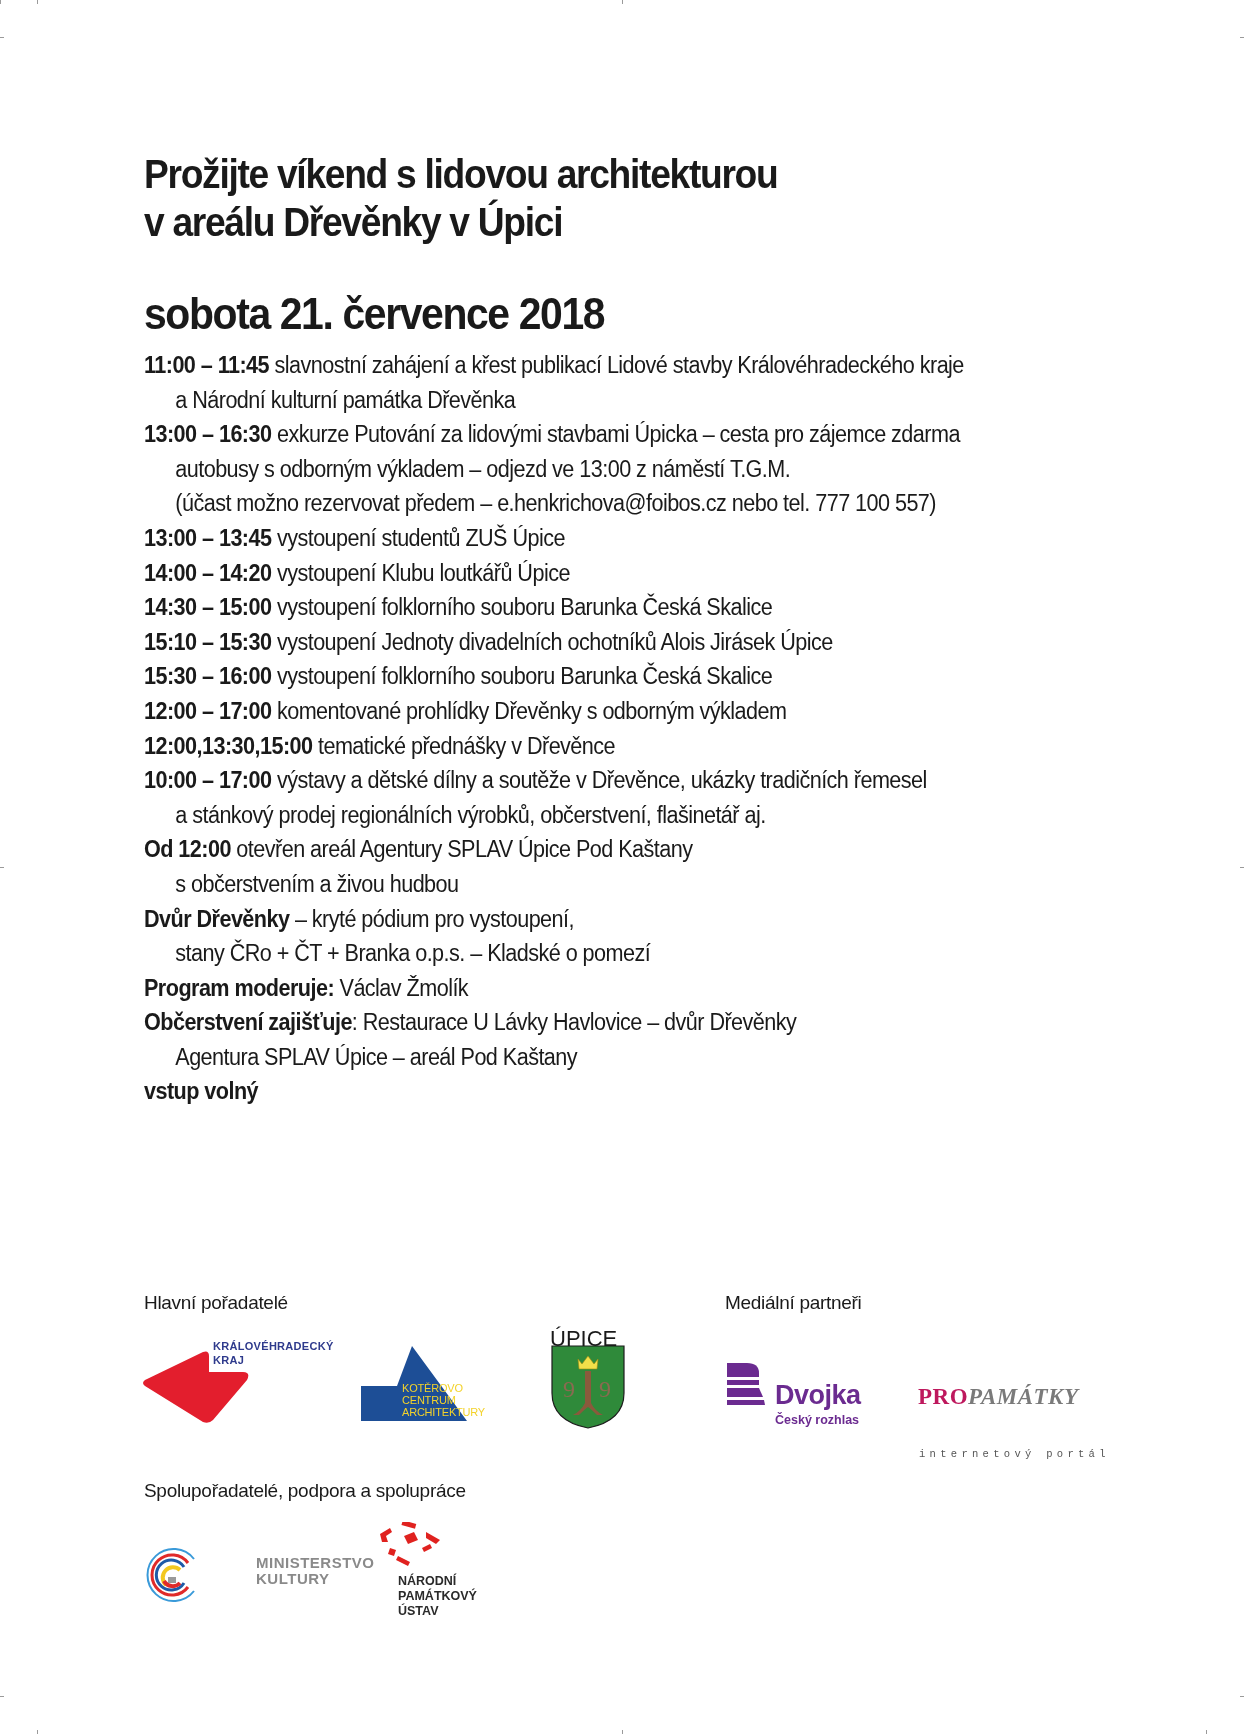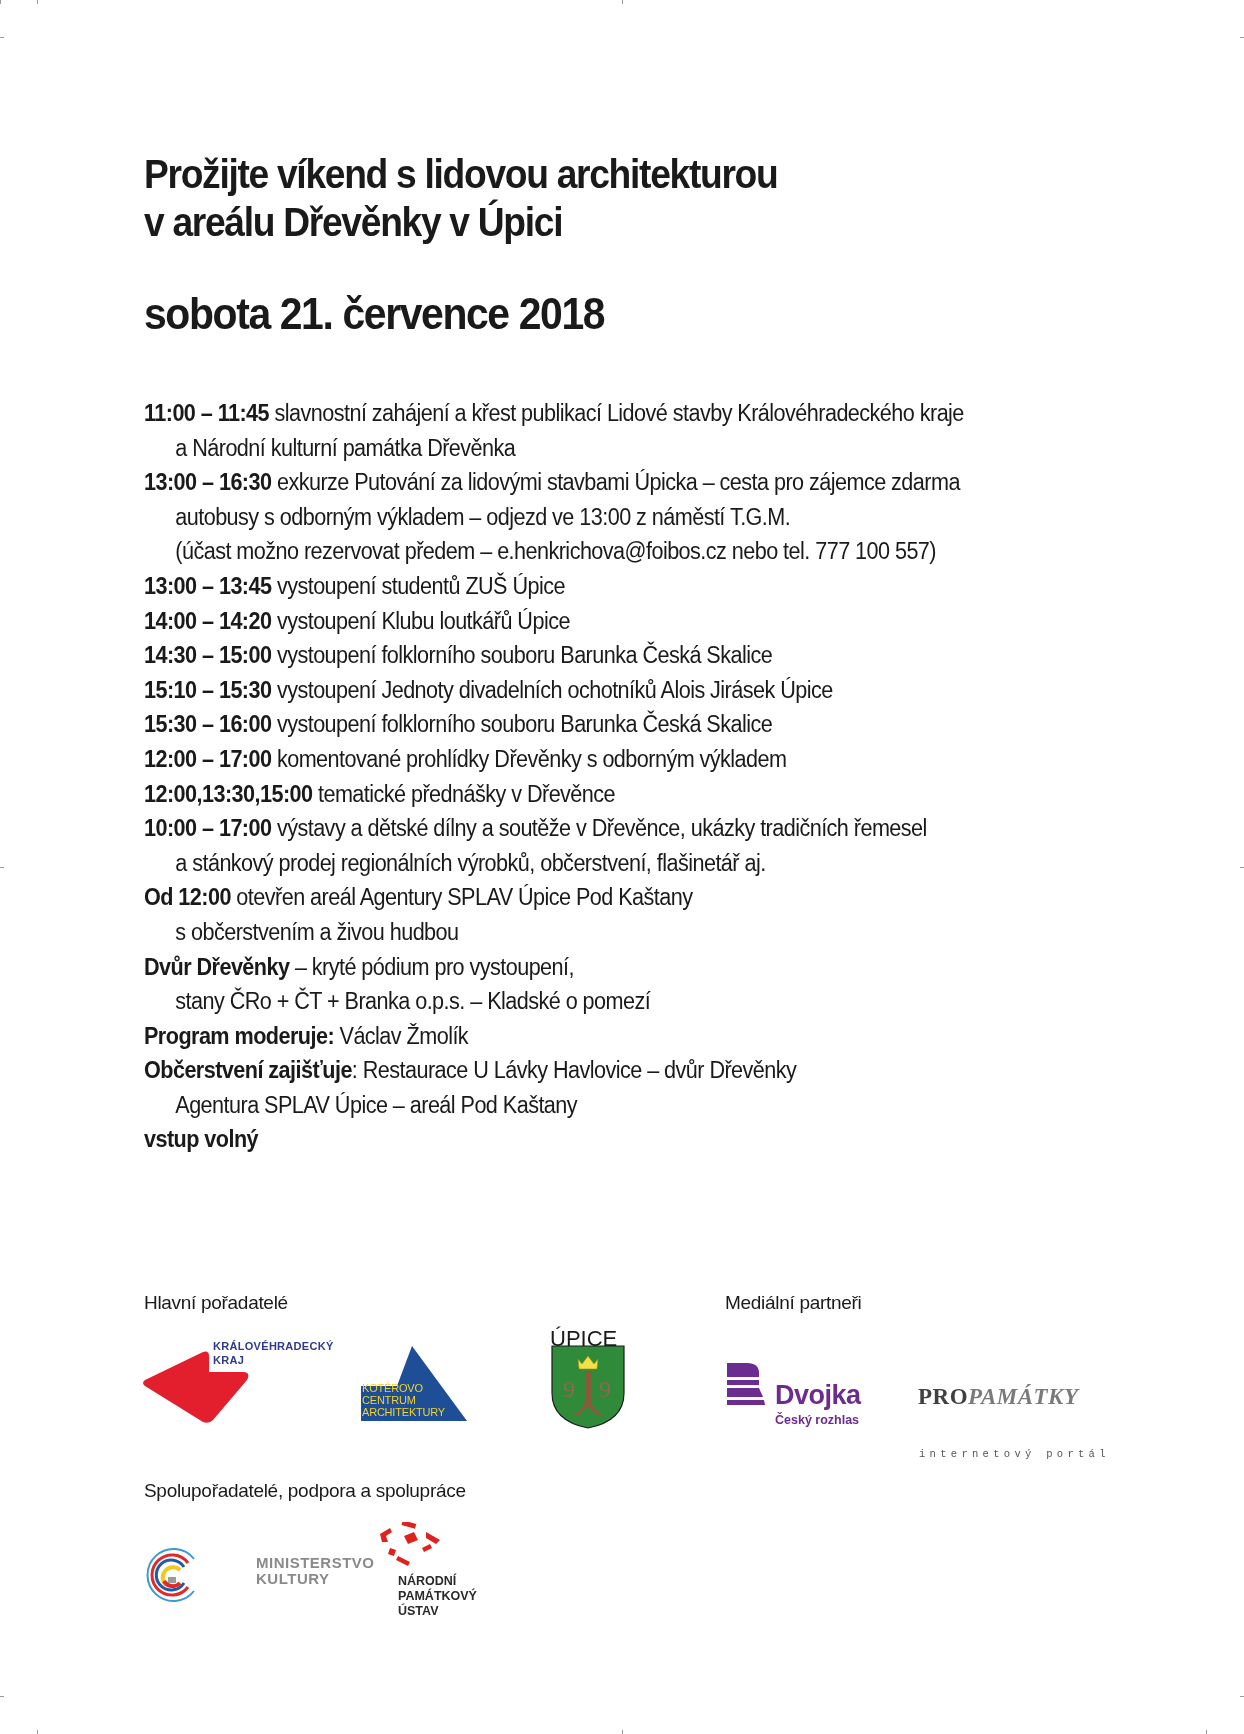--- a/index.html
+++ b/index.html
@@ -7,39 +7,39 @@
          font-family: "Liberation Sans Narrow", "Liberation Sans", sans-serif; color: #1a1a1a; }
   .crop { position: absolute; background: #9a9a9a; }
   .title { position: absolute; left: 144px; top: 150px; margin: 0;
            font-family: "Liberation Sans", sans-serif; font-weight: bold;
            font-size: 40px; line-height: 48px; letter-spacing: -1.4px; transform: scaleX(0.93); transform-origin: left; }
   .title span { display: block; }
   .date { position: absolute; left: 144px; top: 288px; margin: 0;
           font-family: "Liberation Sans", sans-serif; font-weight: bold;
           font-size: 44px; line-height: 52px; letter-spacing: -1.5px; transform: scaleX(0.93); transform-origin: left; }
   .program { position: absolute; left: 144px; top: 348px; width: 1000px;
-             font-family: "Liberation Sans", sans-serif; font-size: 23.5px; line-height: 34.6px; letter-spacing: -0.6px; margin-top: 48px; }
+             font-family: "Liberation Sans", sans-serif; font-size: 23.5px; line-height: 34.6px; letter-spacing: -0.6px; }
   .program .line { white-space: nowrap; transform: scaleX(0.92); transform-origin: left; }
   .program .indent { padding-left: 34px; }
   .program b { font-weight: bold; }
   .section-label { position: absolute; font-family: "Liberation Sans", sans-serif; font-size: 19px; color: #1a1a1a; letter-spacing: -0.3px; }
   .logo { position: absolute; }
   .kraj-text { position: absolute; left: 213px; top: 1339px; font-family: "Liberation Sans", sans-serif;
                font-weight: bold; font-size: 11px; line-height: 14px; color: #2e3a8c; letter-spacing: 0.3px; }
   .koterovo-text { position: absolute; left: 362px; top: 1382px; font-family: "Liberation Sans", sans-serif;
-                   font-size: 11px; line-height: 12px; color: #f3d22a; letter-spacing: -0.2px; }
+                   font-size: 11px; line-height: 12px; color: #f3d22a; letter-spacing: -0.2px; padding-left: 40px; }
   .upice-text { position: absolute; left: 550px; top: 1318px; font-family: "Liberation Sans", sans-serif;
                 font-size: 22px; color: #1a1a1a; margin-top: 8px; }
   .dvojka-name { position: absolute; left: 775px; top: 1380px; font-family: "Liberation Sans", sans-serif;
                  font-weight: bold; font-size: 27px; color: #6b2b90; letter-spacing: -0.5px; }
   .dvojka-sub { position: absolute; left: 775px; top: 1413px; font-family: "Liberation Sans", sans-serif;
                 font-weight: bold; font-size: 12.5px; color: #6b2b90; }
   .propam { position: absolute; left: 918px; top: 1384px; font-family: "Liberation Serif", serif;
             font-weight: bold; font-size: 23px; letter-spacing: 0.5px; }
-  .propam .pro { color: #404040; margin-top: 24px; }
+  .propam .pro { color: #be185d; margin-top: 24px; }
   .propam .pam { color: #7a7a7a; font-style: italic; }
   .propam-sub { position: absolute; left: 919px; top: 1448px; font-family: "Liberation Mono", monospace;
                 font-size: 10.5px; color: #555; letter-spacing: 4.3px; }
   .mk-text { position: absolute; left: 212px; top: 1555px; font-family: "Liberation Sans", sans-serif;
              font-weight: bold; font-size: 15px; line-height: 16px; color: #8a8a8a; letter-spacing: 0.5px; margin-left: 44px; }
   .npu-text { position: absolute; left: 398px; top: 1574px; font-family: "Liberation Sans", sans-serif;
               font-weight: bold; font-size: 12.5px; line-height: 15px; color: #2a2a2a; }
 </style>
 </head>
 <body>

